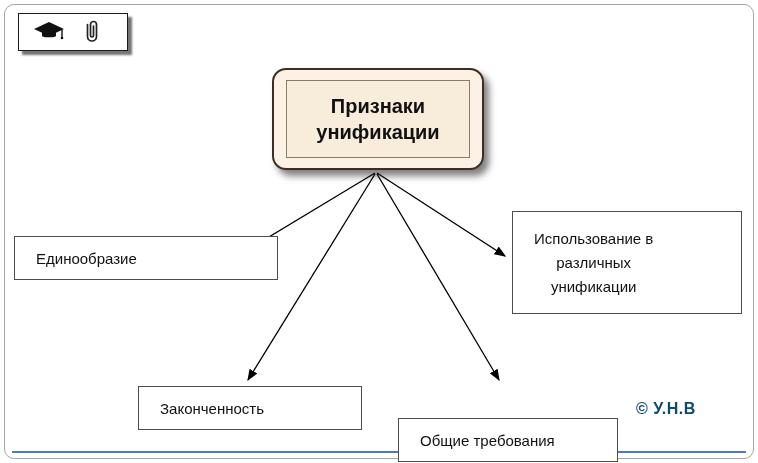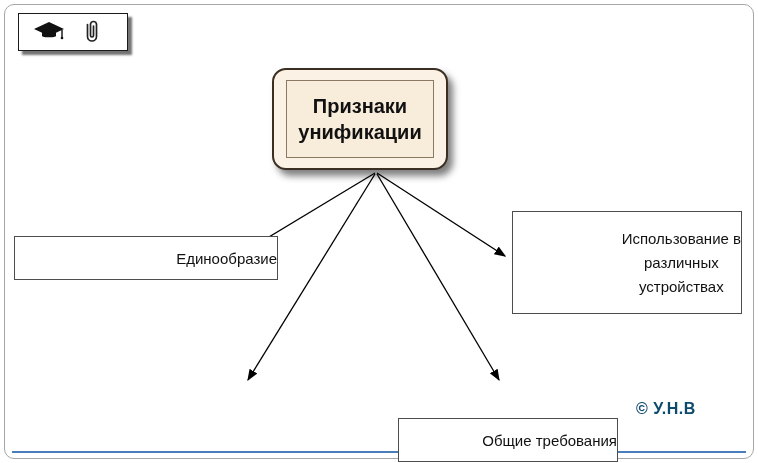--- a/index.html
+++ b/index.html
@@ -28,21 +28,21 @@
     background:#ffffff;
     border:1px solid #1a1a1a;
     box-shadow:4px 4px 2px rgba(70,70,70,0.75);
     display:flex;align-items:center;justify-content:flex-start;
     gap:18px;padding-left:14px;box-sizing:border-box;
   }
   .icon-btn{display:flex;align-items:center;justify-content:center;cursor:pointer;}
   .root-box{
     position:absolute;
     left:272px;top:68px;
-    width:176px;height:102px;
+    width:212px;height:102px;
     background:#fbf1e4;
     border:2px solid #3b2f23;
     border-radius:14px;
     box-shadow:5px 6px 7px rgba(0,0,0,0.5);
     box-sizing:border-box;
   }
   .root-inner{
     position:absolute;
     left:12px;right:12px;top:10px;bottom:10px;
     border:1px solid #8a7a63;
@@ -50,21 +50,21 @@
     display:flex;align-items:center;justify-content:center;
     text-align:center;
     font-size:20px;font-weight:bold;color:#111;
     line-height:1.3;
     padding:0 18px;
   }
   .node{
     position:absolute;
     background:#ffffff;
     border:1px solid #4d4d4d;
-    display:flex;align-items:center;justify-content:flex-end;
+    display:flex;align-items:center;justify-content:flex-start;
     text-align:center;
     font-size:15px;color:#111;
     box-sizing:border-box;
     padding-left:21px;
   }
   .node .lines span{display:block;line-height:1.6;}
   .n-edinoobrazie{left:14px;top:236px;width:264px;height:44px;}
   .n-ispolzovanie{left:512px;top:211px;width:230px;height:103px;}
   .n-zakonchennost{left:138px;top:386px;width:224px;height:44px;}
   .n-obshchie{left:398px;top:386px;width:220px;height:44px;margin-top:32px;}
@@ -121,24 +121,27 @@
   </svg>
 
   <div class="node n-edinoobrazie">
     <span>Единообразие</span>
   </div>
 
   <div class="node n-ispolzovanie">
     <span class="lines">
       <span>Использование в</span>
       <span>различных</span>
-      <span>устройствах</span>
+      <span>унификации</span>
     </span>
   </div>
 
+  <div class="node n-zakonchennost">
+    <span>Законченность</span>
+  </div>
 
   <div class="node n-obshchie">
     <span>Общие требования</span>
   </div>
 
   <div class="copyright">© У.Н.В</div>
 
 </div>
 
 </body></html>

